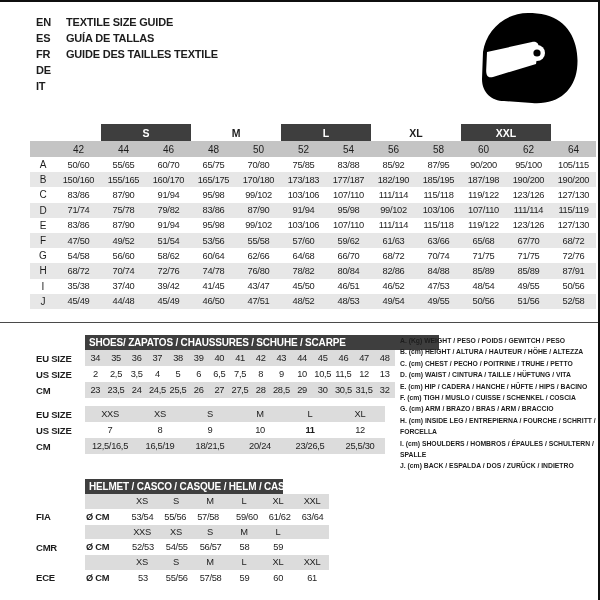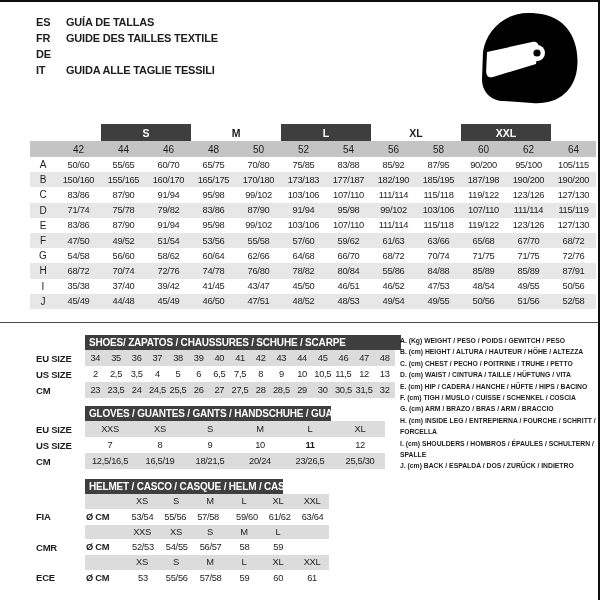--- a/index.html
+++ b/index.html
@@ -47,33 +47,36 @@
   .legend{position:absolute;left:400px;top:333px;width:198px;}
   .legend-item{font-weight:bold;font-size:6.8px;line-height:11.4px;letter-spacing:0;}
 </style>
 </head>
 <body>
 
 <div class="page">
 
   <div class="langs" id="langs">
       <div class="lang-row">
+        <div class="lang-code">EN</div>
+        <div class="lang-text">TEXTILE SIZE GUIDE</div>
+      </div>
+      <div class="lang-row">
         <div class="lang-code">ES</div>
         <div class="lang-text">GUÍA DE TALLAS</div>
       </div>
       <div class="lang-row">
         <div class="lang-code">FR</div>
         <div class="lang-text">GUIDE DES TAILLES TEXTILE</div>
       </div>
       <div class="lang-row">
         <div class="lang-code">DE</div>
       </div>
       <div class="lang-row">
         <div class="lang-code">IT</div>
-        <div class="lang-text">GUIDA ALLE TAGLIE TESSILI</div>
       </div>
     </div>
 
   <div class="helmet-icon">
     <svg width="128" height="104" viewBox="0 0 128 104" aria-hidden="true">
       <path d="M62 6 C38 6 20 24 17 45 L16 72 C16 86 26 94 38 94 L66 96 C92 98 108 84 111 62 C114 38 104 14 80 8 C74 6.5 68 6 62 6 Z" fill="#000"></path>
       <path d="M21 45 L66 35 C72 34 73 38 72.5 41 L70 57 L27 70 C21.5 71.5 20 68 20.2 63 Z" fill="#fff"></path>
       <circle cx="71" cy="46" r="8" fill="#fff"></circle>
       <circle cx="71" cy="46" r="3.6" fill="#000"></circle>
     </svg>
@@ -210,21 +213,21 @@
         </div>
         <div class="mgrid m-row stripe">
           <div class="letter-cell">H</div>
           <div class="val-cell">68/72</div>
           <div class="val-cell">70/74</div>
           <div class="val-cell">72/76</div>
           <div class="val-cell">74/78</div>
           <div class="val-cell">76/80</div>
           <div class="val-cell">78/82</div>
           <div class="val-cell">80/84</div>
-          <div class="val-cell">55/86</div>
+          <div class="val-cell">82/86</div>
           <div class="val-cell">84/88</div>
           <div class="val-cell">85/89</div>
           <div class="val-cell">85/89</div>
           <div class="val-cell">87/91</div>
         </div>
         <div class="mgrid m-row">
           <div class="letter-cell">I</div>
           <div class="val-cell">35/38</div>
           <div class="val-cell">37/40</div>
           <div class="val-cell">39/42</div>
@@ -252,21 +255,21 @@
           <div class="val-cell">50/56</div>
           <div class="val-cell">51/56</div>
           <div class="val-cell">52/58</div>
         </div>
       </div>
   </div>
 
   <div class="sep"></div>
 
   <div class="block shoes-block" id="shoes">
-      <div class="t-title" style="width: 316px;">SHOES/ ZAPATOS / CHAUSSURES / SCHUHE / SCARPE</div>
+      <div class="t-title" style="width: 354px;">SHOES/ ZAPATOS / CHAUSSURES / SCHUHE / SCARPE</div>
       <div class="t-row">
         <div class="t-label">EU SIZE</div>
         <div class="t-cells shaded" style="width: 310px;">
           <div class="t-cell" style="flex: 1 1 0%;">34</div>
           <div class="t-cell" style="flex: 1 1 0%;">35</div>
           <div class="t-cell" style="flex: 1 1 0%;">36</div>
           <div class="t-cell" style="flex: 1 1 0%;">37</div>
           <div class="t-cell" style="flex: 1 1 0%;">38</div>
           <div class="t-cell" style="flex: 1 1 0%;">39</div>
           <div class="t-cell" style="flex: 1 1 0%;">40</div>
@@ -315,21 +318,20 @@
           <div class="t-cell" style="flex: 1 1 0%;">28,5</div>
           <div class="t-cell" style="flex: 1 1 0%;">29</div>
           <div class="t-cell" style="flex: 1 1 0%;">30</div>
           <div class="t-cell" style="flex: 1 1 0%;">30,5</div>
           <div class="t-cell" style="flex: 1 1 0%;">31,5</div>
           <div class="t-cell" style="flex: 1 1 0%;">32</div>
         </div>
       </div>
     </div>
   <div class="block gloves-block" id="gloves">
-      <div class="t-title" style="width: 246px;">GLOVES / GUANTES / GANTS / HANDSCHUHE / GUANTI</div>
       <div class="t-row">
         <div class="t-label">EU SIZE</div>
         <div class="t-cells shaded" style="width: 300px;">
           <div class="t-cell" style="flex: 1 1 0%;">XXS</div>
           <div class="t-cell" style="flex: 1 1 0%;">XS</div>
           <div class="t-cell" style="flex: 1 1 0%;">S</div>
           <div class="t-cell" style="flex: 1 1 0%;">M</div>
           <div class="t-cell" style="flex: 1 1 0%;">L</div>
           <div class="t-cell" style="flex: 1 1 0%;">XL</div>
         </div>

